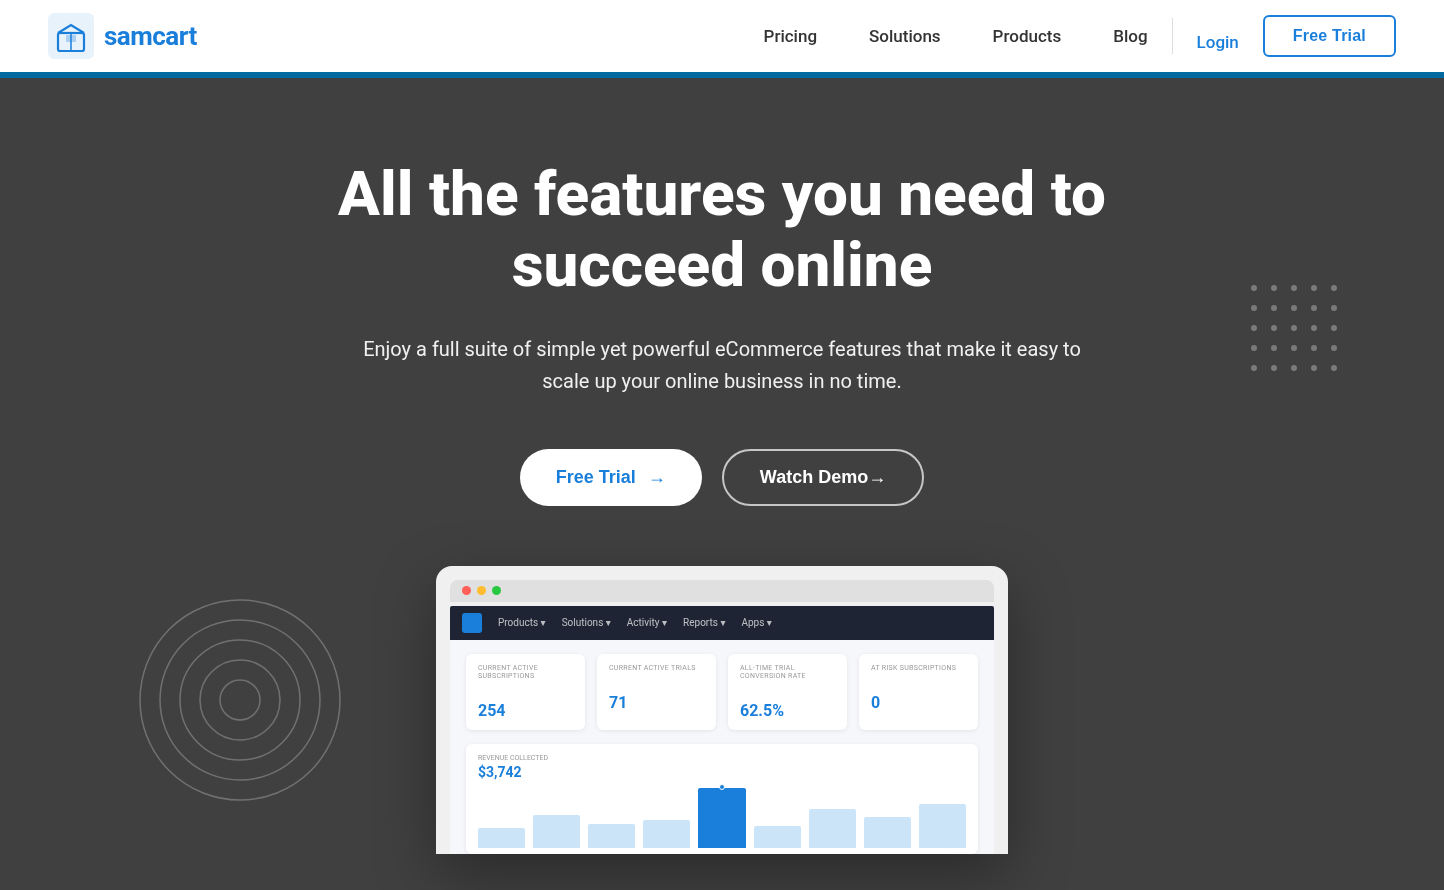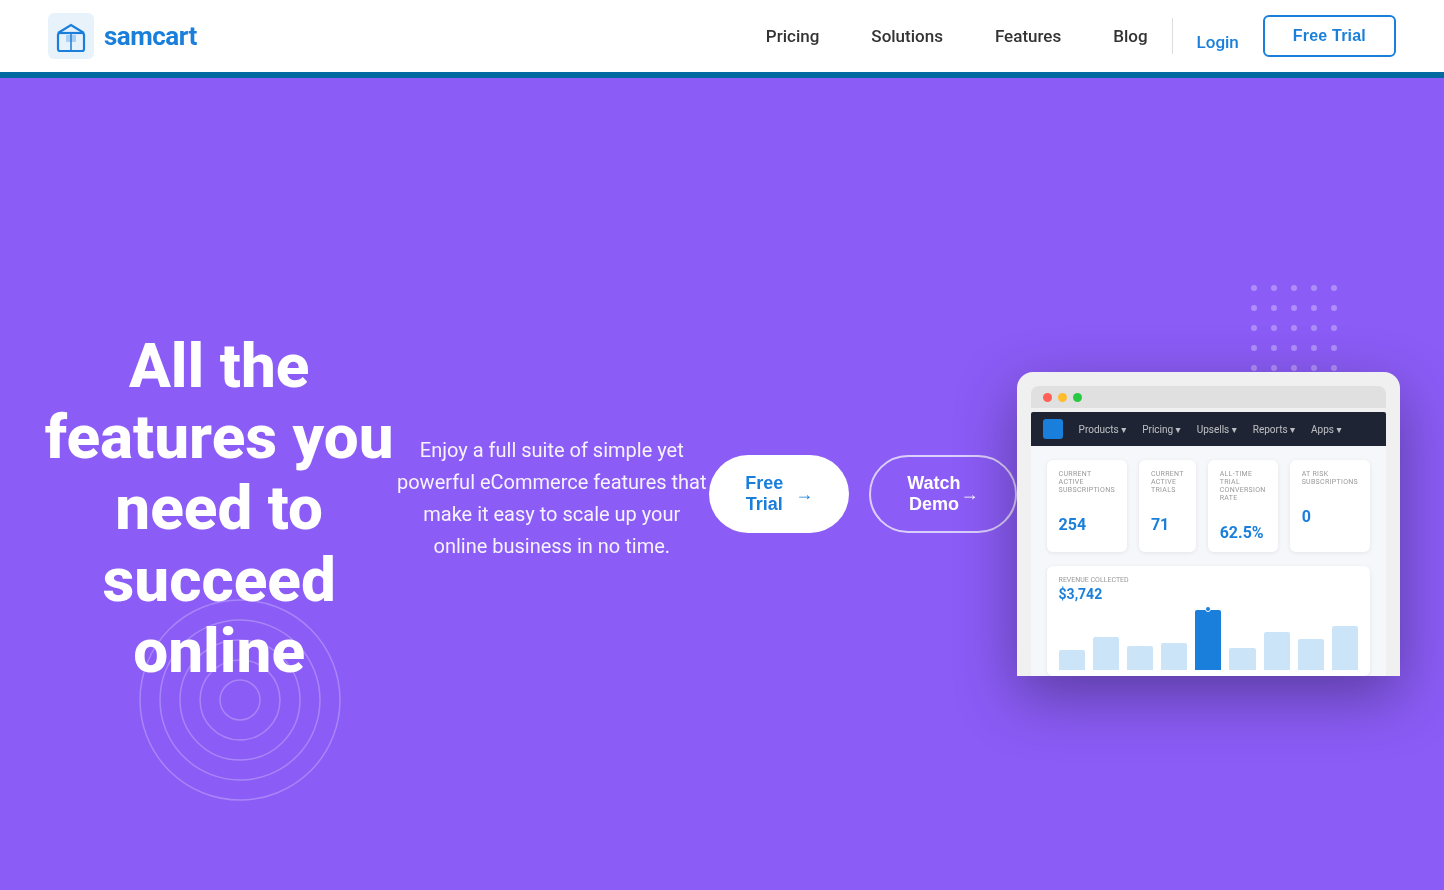--- a/index.html
+++ b/index.html
@@ -66,26 +66,26 @@
       background: transparent;
       color: #1a7fdb;
       font-size: 16px;
       font-weight: 600;
       cursor: pointer;
       letter-spacing: 0.2px;
     }
 
     
     .hero {
-      background: #8b5cf6;
+      background: #404040;
       min-height: 812px;
       display: flex;
-      flex-direction: row;
-      align-items: center;
-      padding: 80px 44px 0;
+      flex-direction: column;
+      align-items: center;
+      padding: 80px 68px 0;
       position: relative;
       overflow: hidden;
     }
     .hero-title {
       color: #fff;
       font-size: 62px;
       font-weight: 800;
       text-align: center;
       line-height: 1.15;
       max-width: 860px;
@@ -291,21 +291,21 @@
         <line x1="17" y1="12" x2="17" y2="30" stroke="#1a7fdb" stroke-width="1.5"></line>
         <rect x="12" y="14" width="10" height="7" rx="1" fill="#1a7fdb" opacity="0.3"></rect>
       </g>
     </svg>
     <span class="nav-logo-text">samcart</span>
   </a>
 
   <ul class="nav-links">
     <li><a href="#">Pricing</a></li>
     <li><a href="#">Solutions</a></li>
-    <li><a href="#">Features</a></li>
+    <li><a href="#">Products</a></li>
     <li><a href="#">Blog</a></li>
   </ul>
 
   <div class="nav-divider"></div>
 
   <a href="#" class="nav-login">Login</a>
   <button class="nav-free-trial-btn">Free Trial</button>
 </nav>
 
 <section class="hero">
@@ -367,22 +367,22 @@
       <div class="laptop-top-bar">
         <div class="laptop-dot red"></div>
         <div class="laptop-dot yellow"></div>
         <div class="laptop-dot green"></div>
       </div>
       <div class="laptop-screen">
 
         <div class="screen-nav">
           <div class="screen-nav-logo"></div>
           <span class="screen-nav-item">Products ▾</span>
-          <span class="screen-nav-item">Pricing ▾</span>
-          <span class="screen-nav-item">Upsells ▾</span>
+          <span class="screen-nav-item">Solutions ▾</span>
+          <span class="screen-nav-item">Activity ▾</span>
           <span class="screen-nav-item">Reports ▾</span>
           <span class="screen-nav-item">Apps ▾</span>
         </div>
 
         <div class="screen-body">
           <div class="screen-stats-row">
             <div class="screen-stat-card">
               <div class="screen-stat-label">CURRENT ACTIVE SUBSCRIPTIONS</div>
               <div class="screen-stat-value">254</div>
             </div>

